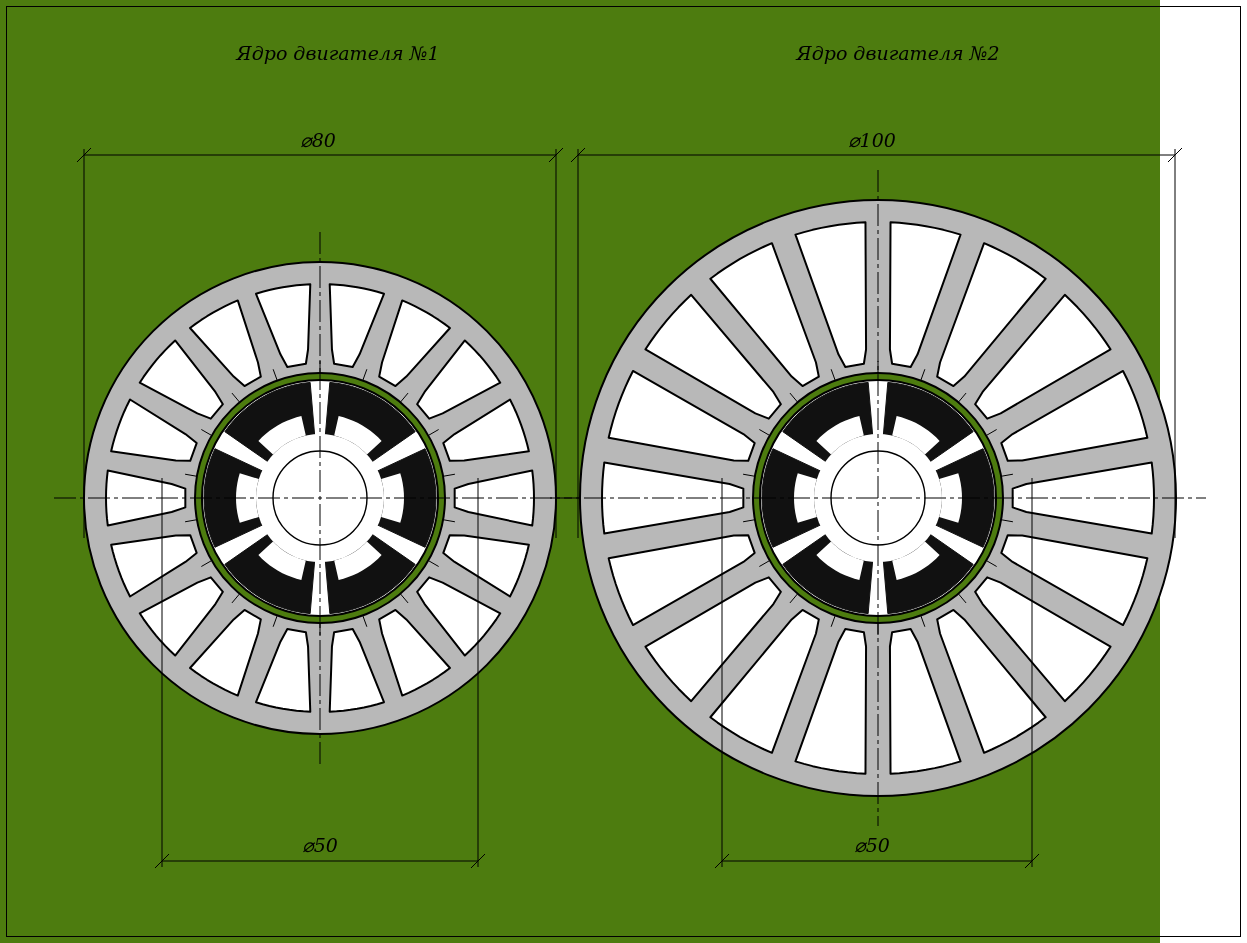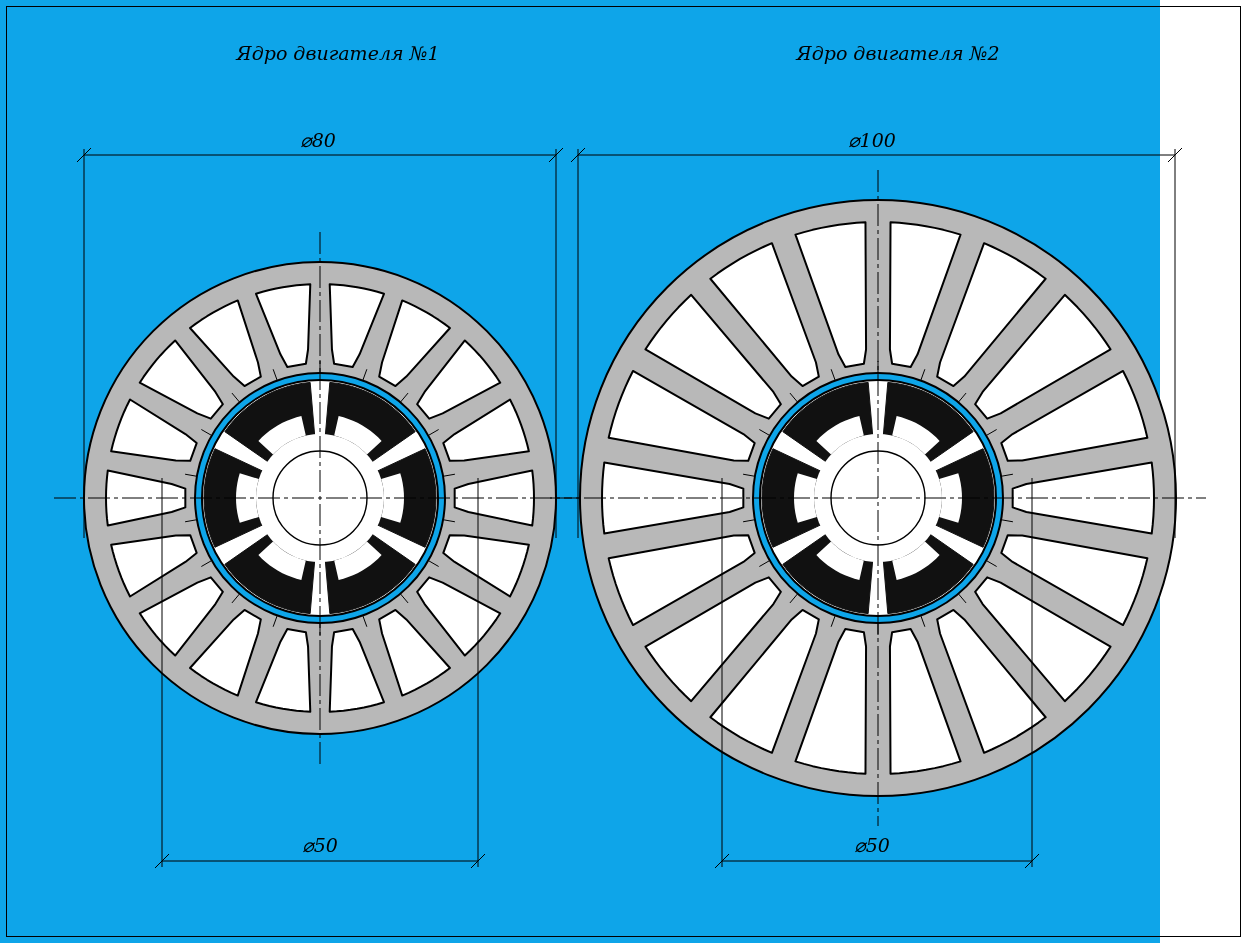--- a/index.html
+++ b/index.html
@@ -10,21 +10,21 @@
   body {
     width: 1247px;
     height: 943px;
     font-family: "DejaVu Sans", sans-serif;
     overflow: hidden;
   }
   #sheet {
     position: relative;
     width: 1160px;
     height: 943px;
-    background: #0ea5e9;
+    background: #4d7c0f;
     box-sizing: border-box;
   }
   .frame {
     position: absolute;
     left: 6px;
     top: 6px;
     width: 1235px;
     height: 931px;
     border: 1.5px solid #000;
     box-sizing: border-box;

